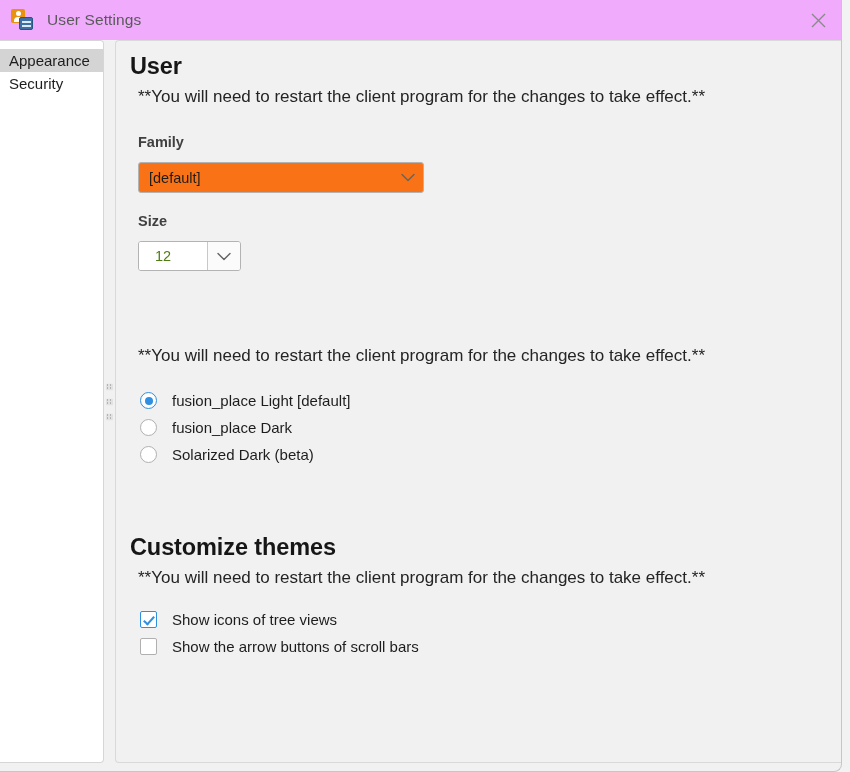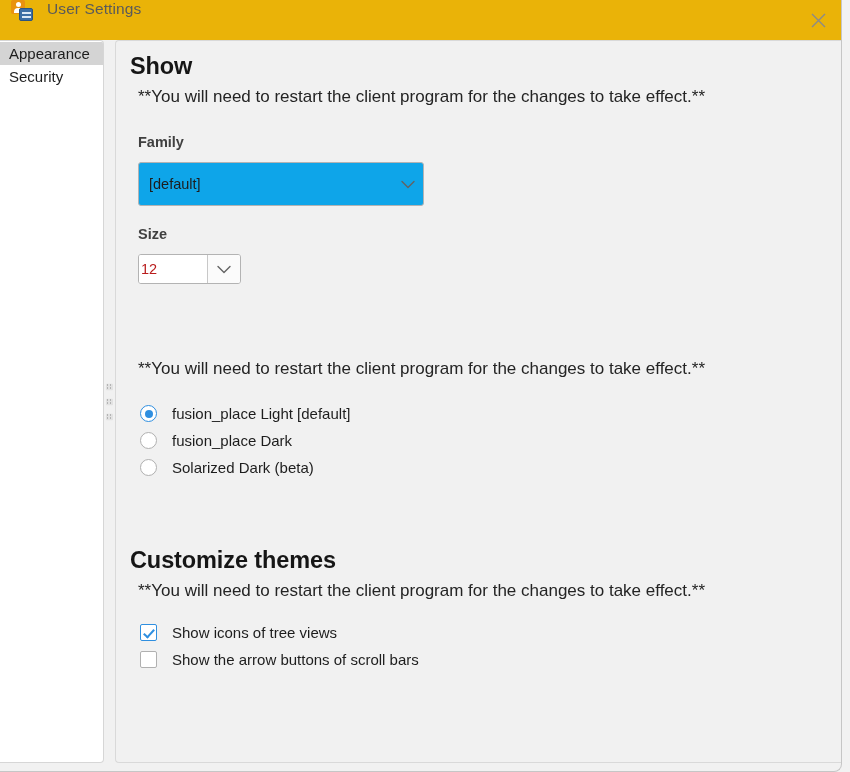--- a/index.html
+++ b/index.html
@@ -49,23 +49,23 @@
     border-radius: 0 0 8px 0;
     box-sizing: border-box;
     display: flex;
     flex-direction: column;
   }
 
   
   #titlebar {
     height: 40px;
     min-height: 40px;
-    background: #eab308;
-    display: flex;
-    align-items: flex-start;
+    background: #f0abfc;
+    display: flex;
+    align-items: center;
     padding-left: 11px;
     position: relative;
     box-sizing: border-box;
   }
   #app-icon {
     width: 22px;
     height: 22px;
     position: relative;
     flex: 0 0 auto;
   }
@@ -137,21 +137,21 @@
 
   
   #sidebar {
     width: 104px;
     min-width: 104px;
     background: #ffffff;
     border: 1px solid #d6d6d6;
     border-left: none;
     border-radius: 0 4px 4px 0;
     box-sizing: border-box;
-    padding-top: 1px;
+    padding-top: 8px;
     overflow: hidden;
   }
   .nav-item {
     height: 23px;
     line-height: 23px;
     padding-left: 9px;
     font-size: 15px;
     color: #1d1d1d;
     cursor: pointer;
     white-space: nowrap;
@@ -227,22 +227,22 @@
   .field-label {
     margin: 0 0 0 8px;
     font-size: 14.5px;
     font-weight: bold;
     color: #404040;
   }
 
   
   .combo {
     margin-left: 8px;
-    height: 44px;
-    background: #0ea5e9;
+    height: 31px;
+    background: #f97316;
     border: 1px solid #b3b3b3;
     border-radius: 3px;
     box-sizing: border-box;
     display: flex;
     align-items: center;
     cursor: pointer;
   }
   .combo .combo-value {
     flex: 1;
     padding-left: 10px;
@@ -268,23 +268,23 @@
     border-radius: 3px;
     box-sizing: border-box;
     display: flex;
     align-items: stretch;
     overflow: hidden;
   }
   #size-combo .spin-value {
     flex: 1;
     display: flex;
     align-items: center;
-    padding-left: 2px;
+    padding-left: 16px;
     font-size: 14.5px;
-    color: #b91c1c;
+    color: #4d7c0f;
     background: #ffffff;
     cursor: text;
   }
   #size-combo .spin-arrow {
     width: 32px;
     border-left: 1px solid #c8c8c8;
     background: #fbfbfb;
     display: flex;
     align-items: center;
     justify-content: center;
@@ -402,21 +402,21 @@
       <div class="grip">
         <span></span>
         <span></span>
         <span></span>
       </div>
     </div>
 
     <div id="content-pane">
       <div id="content-scroll">
 
-        <h2 class="section-title">Show</h2>
+        <h2 class="section-title">User</h2>
         <p class="section-note">**You will need to restart the client program for the changes to take effect.**</p>
 
         <div class="gap-fonts-family"></div>
 
         <div class="field-label">Family</div>
         <div class="gap-label-combo"></div>
         <div class="combo" id="family-combo">
           <div class="combo-value">[default]</div>
           <div class="combo-arrow">
             <svg width="14" height="9" viewBox="0 0 14 9" aria-hidden="true">

